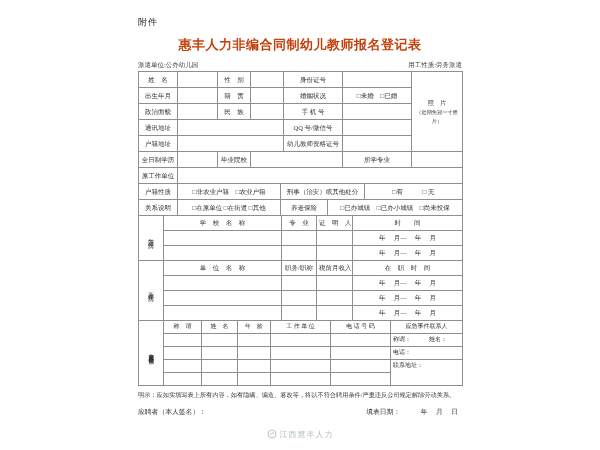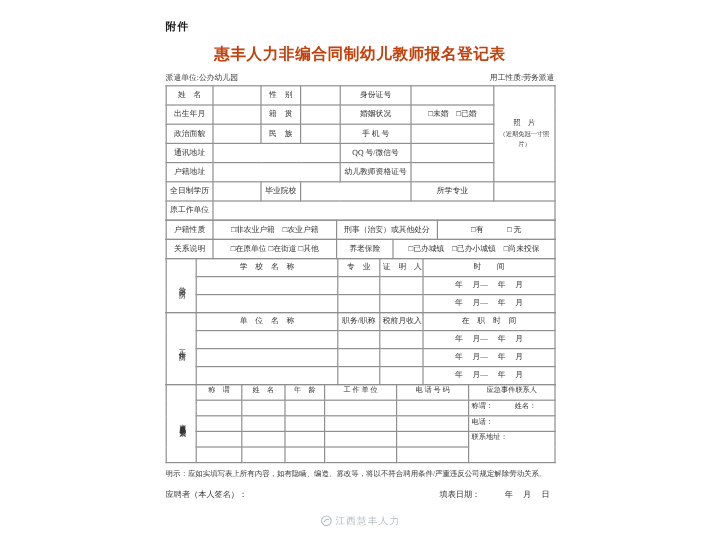--- a/index.html
+++ b/index.html
@@ -5,21 +5,21 @@
   * { box-sizing: border-box; margin: 0; padding: 0; }
   html,body { width:600px; height:450px; }
   body {
     background:#ffffff;
     font-family:"Liberation Serif", serif;
     color:#333;
     position:relative;
     overflow:hidden;
   }
   .doc { position:absolute; left:138px; top:16px; width:324px; }
-  .attach { font-size:9px; font-weight:bold; color:#1d1d1d; letter-spacing:1px; }
+  .attach { font-size:9px; font-weight:normal; color:#1d1d1d; letter-spacing:1px; }
   .title { text-align:center; font-size:13px; font-weight:bold; color:#c2410c; margin:7px 0 7px; letter-spacing:0.5px; white-space:nowrap; }
   .subhead { display:flex; justify-content:space-between; font-size:6.5px; color:#3c3c3c; margin-bottom:2px; }
   table { width:100%; border-collapse:collapse; table-layout:fixed; margin-top:-1px; }
   td {
     border:1px solid #8f8f8f;
     font-size:6.5px; color:#333;
     text-align:center; vertical-align:middle;
     padding:0 2px; height:16px; line-height:1.2;
     overflow:hidden; white-space:nowrap;
   }

